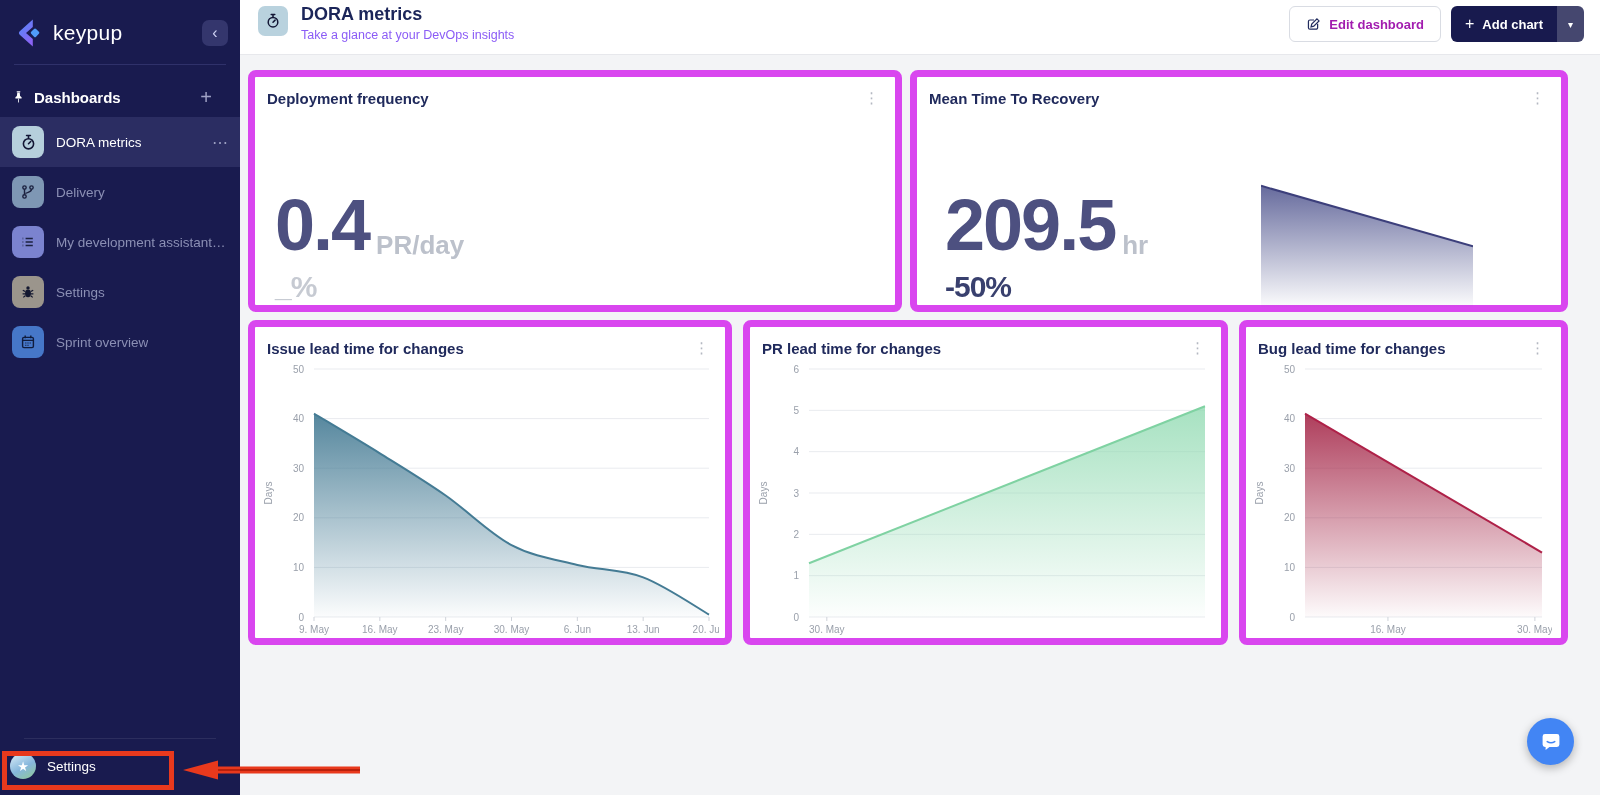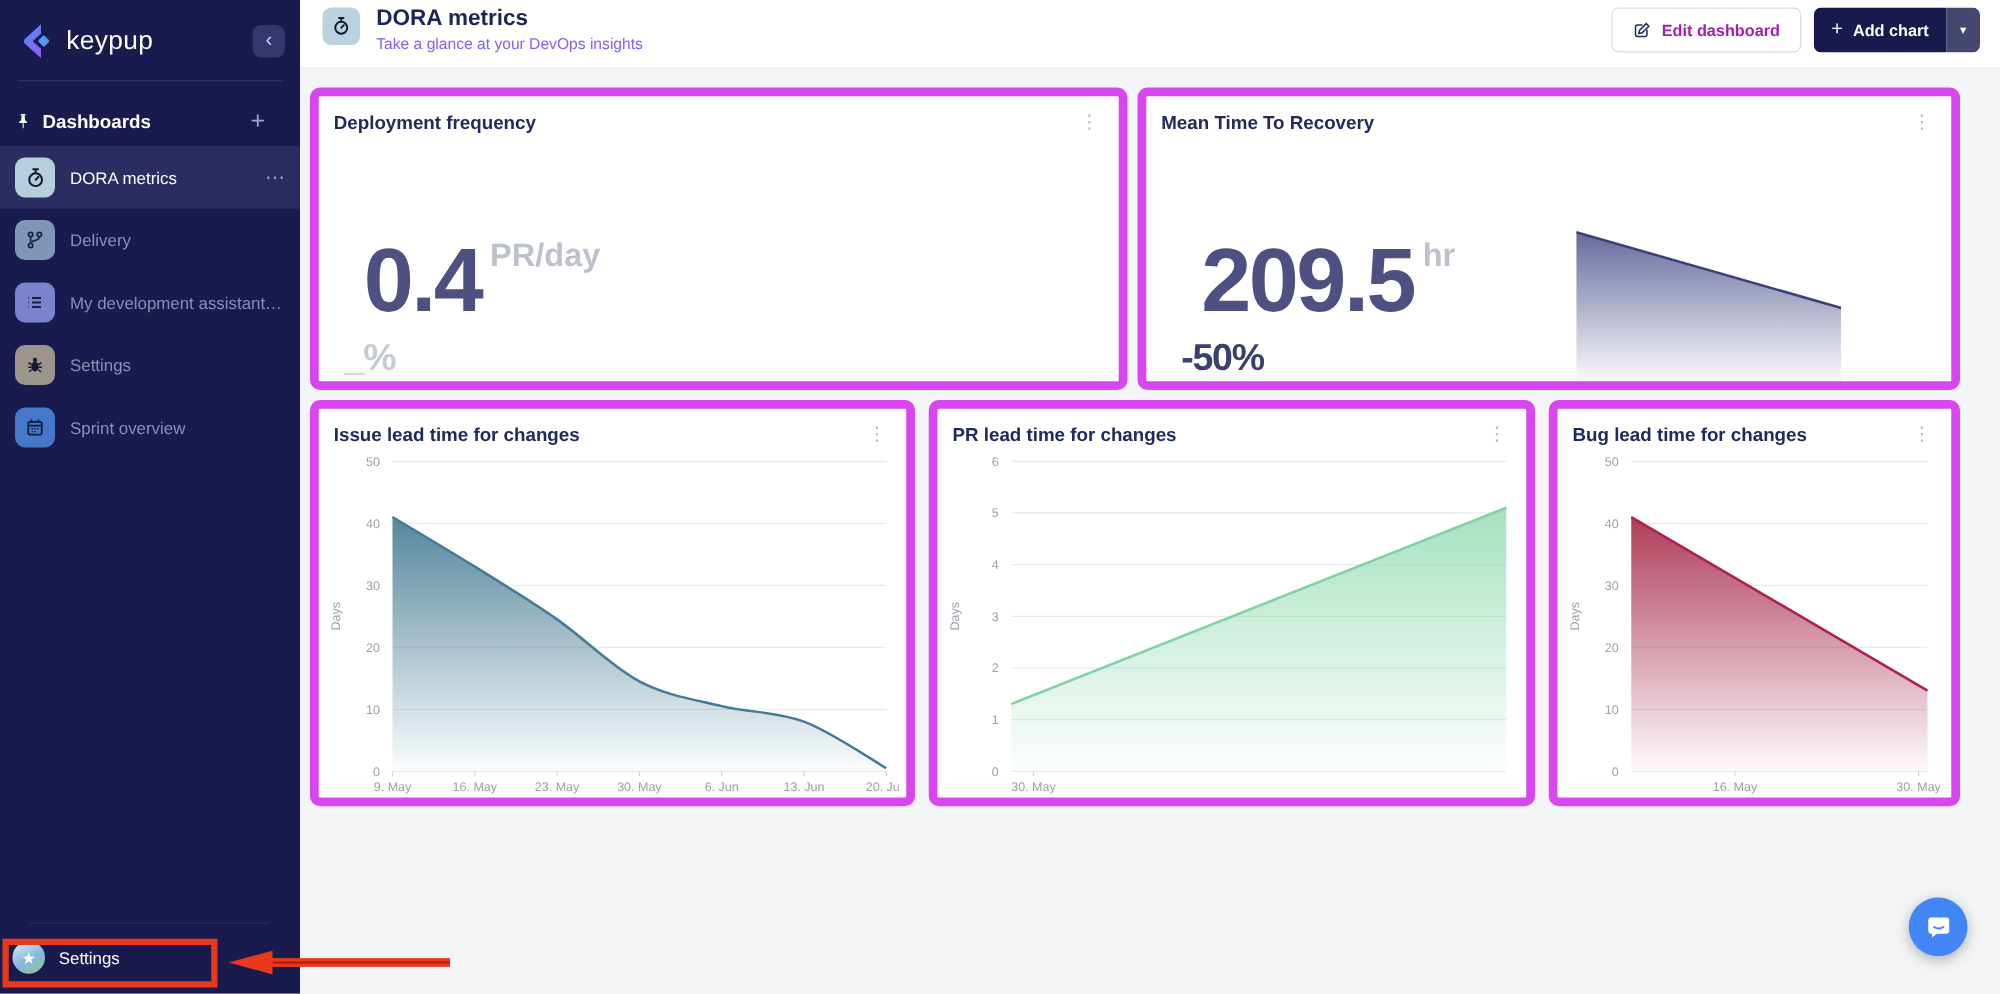--- a/index.html
+++ b/index.html
@@ -59,21 +59,21 @@
   .card{background:#fff;border:7px solid #d946ef;border-radius:8px;position:relative;
         box-sizing:border-box;}
   .card.stat{height:242px;}
   .card.chartc{height:325px;}
   .card-head{display:flex;justify-content:space-between;align-items:flex-start;
              padding:13px 14px 0 12px;}
   .card-title{font-size:15px;font-weight:700;color:#202a5c;}
   .kebab{color:#b4b8c2;font-size:15px;line-height:1;cursor:pointer;background:none;border:none;padding:0 2px;}
   .stat-body{position:absolute;left:20px;top:112px;}
   .stat-body.mttr{left:28px;}
-  .line1{display:flex;align-items:flex-start;margin-left:16px;}
+  .line1{display:flex;align-items:flex-end;}
   .big{font-size:72px;font-weight:700;color:#4d5080;letter-spacing:-2px;line-height:1;}
   .unit{font-size:26px;font-weight:700;color:#bcc1cb;margin-left:7px;letter-spacing:0;}
   .delta{font-size:30px;font-weight:700;margin-top:9px;color:#c6cad2;letter-spacing:-1px;}
   .delta.navy{color:#39406e;}
   .spark{position:absolute;left:344px;top:100px;}
   .chart-svg{display:block;margin:4px 0 0 4px;}
   svg text{font-family:"Liberation Sans",sans-serif;font-size:10px;fill:#9aa0ab;}
   
   .hl-rect{position:absolute;left:2px;top:751px;width:172px;height:39px;
            border:5px solid #e8391d;box-sizing:border-box;z-index:20;pointer-events:none;}

